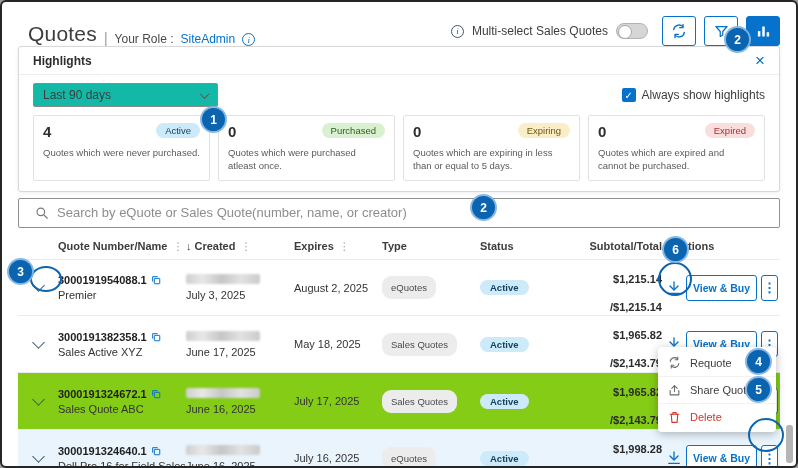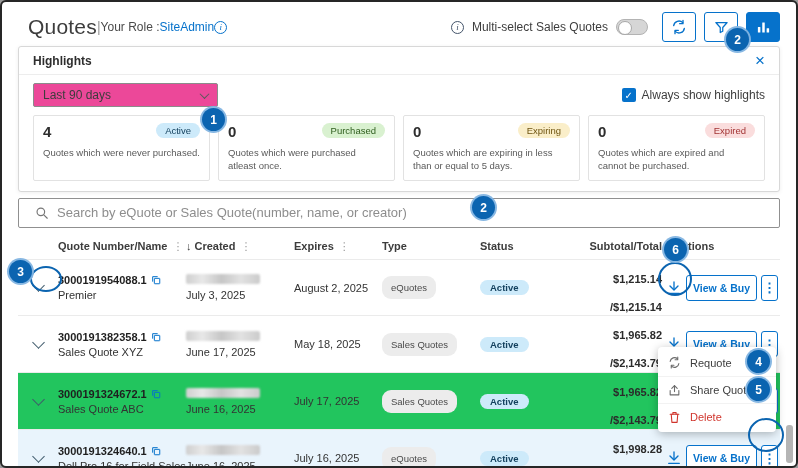--- a/index.html
+++ b/index.html
@@ -1,21 +1,21 @@
 <!DOCTYPE html>
 <html><head>
 <meta charset="utf-8">
 <style>
   * { margin:0; padding:0; box-sizing:border-box; }
   html,body { background:#9a9a9a; font-family:"Liberation Sans", sans-serif; }
   .page { position:relative; width:798px; height:468px; margin:0 auto; background:#fff;
           border:2px solid #262626; border-radius:6px; overflow:hidden; }
 
   
-  .hdr { display:flex; align-items:center; height:44px; padding:6px 16px 0 26px; }
+  .hdr { display:flex; align-items:flex-end; height:44px; padding:6px 16px 0 26px; gap:7px; }
   .title { font-size:21px; color:#3d3d3d; font-weight:500; letter-spacing:.2px; }
   .sep { color:#9a9a9a; font-size:14px; }
   .role-label { font-size:12px; color:#4a4a4a; }
   .role-value { font-size:12px; color:#0672cb; }
   .info { width:13px; height:13px; border:1px solid currentColor; border-radius:50%;
           font-size:9px; font-style:italic; font-family:"Liberation Serif",serif;
           display:inline-flex; align-items:center; justify-content:center; }
   .info.blue { color:#0672cb; }
   .info.dark { color:#44546a; }
   .hdr-right { margin-left:auto; display:flex; align-items:center; gap:8px; }
@@ -31,21 +31,21 @@
   
   .hl { margin:0 16px 6px; border:1px solid #d8d8d8; border-radius:3px;
         box-shadow:0 1px 4px rgba(0,0,0,.07); background:#fff; }
   .hl-head { display:flex; align-items:center; justify-content:space-between;
              padding:7px 14px 6px; border-bottom:1px solid #ededed; }
   .hl-title { font-size:12px; font-weight:bold; color:#2e2e2e; }
   .hl-close { color:#0672cb; font-size:17px; line-height:14px; cursor:pointer; }
   .hl-controls { display:flex; align-items:center; justify-content:space-between; padding:8px 14px 6px; }
   .select { width:185px; height:24px; border:1px solid #8b8b8b; border-radius:2px;
             display:flex; align-items:center; justify-content:space-between;
-            padding:0 9px; font-size:12px; color:#3d3d3d; background:#ec4899; }
+            padding:0 9px; font-size:12px; color:#3d3d3d; background:#14b8a6; }
   .chev { display:inline-block; width:7px; height:7px; border-right:1.5px solid #5a5a5a;
           border-bottom:1.5px solid #5a5a5a; transform:rotate(45deg) translate(-1px,-1px); }
   .chk-row { display:flex; align-items:center; gap:6px; font-size:12px; color:#3d3d3d; }
   .chk { width:14px; height:14px; background:#0672cb; border-radius:2px; color:#fff;
          font-size:10px; display:flex; align-items:center; justify-content:center; }
   .hl-cards { display:flex; gap:8px; padding:2px 14px 10px; }
   .card { flex:1; border:1px solid #e2e2e2; border-radius:2px; padding:7px 9px; min-height:61px; background:#fff; }
   .card-top { display:flex; align-items:flex-start; justify-content:space-between; }
   .card-count { font-size:15px; font-weight:bold; color:#2e2e2e; }
   .pill { font-size:9.5px; padding:2px 9px; border-radius:9px; white-space:nowrap; }
@@ -70,21 +70,21 @@
   .c-number  { width:128px; }
   .c-created { width:108px; }
   .c-expires { width:88px; }
   .c-type    { width:98px; }
   .c-status  { width:104px; }
   .c-subtotal{ width:82px; text-align:right; padding-right:4px; }
   .c-actions { width:114px; display:flex; align-items:center; gap:4px; justify-content:flex-end; padding-right:2px; }
   .dots { color:#9b9b9b; font-size:11px; margin-left:5px; font-weight:normal; }
   .sort-arrow { color:#3c3c3c; margin-right:3px; }
   .row { min-height:52px; border-top:1px solid #ebebeb; font-size:11px; color:#333; }
-  .row.alt { background:#22c55e; }
+  .row.alt { background:#84cc16; }
   .row.sel { background:#e9f4fc; }
   .row-chev { width:9px; height:9px; border-right:1.7px solid #3f5a6b; border-bottom:1.7px solid #3f5a6b;
               transform:rotate(45deg); display:inline-block; margin-top:-4px; cursor:pointer; }
   .qnum { font-weight:bold; color:#1f1f1f; display:flex; align-items:center; gap:4px; white-space:nowrap; }
   .copy { color:#0672cb; display:inline-flex; cursor:pointer; }
   .qname { margin-top:3px; color:#333; white-space:nowrap; }
   .blur { width:74px; height:10px; border-radius:2px; margin-bottom:5px;
           background:linear-gradient(90deg,#cfcfcf 0,#e8e8e8 22%,#c6c6c6 48%,#e2e2e2 74%,#cbcbcb 100%);
           filter:blur(1.3px); }
   .type-pill  { background:#ececec; color:#4a4a4a; font-size:9.5px; padding:6px 9px; border-radius:9px; display:inline-block; }
@@ -295,21 +295,21 @@
       <div class="c-number">
         <div class="qnum">
             <span>3000191382358.1</span>
           <span class="copy">
               <svg viewBox="0 0 24 24" width="10" height="10" fill="none" stroke="currentColor" stroke-width="2.4">
                 <rect x="8" y="8" width="13" height="13" rx="1"></rect>
                 <path d="M16 4H4v12"></path>
               </svg>
             </span>
         </div>
-        <div class="qname">Sales Quote XYZ</div>
+        <div class="qname">Sales Active XYZ</div>
       </div>
       <div class="c-created">
         <div class="blur"></div>
         <div>June 17, 2025</div>
       </div>
       <div class="c-expires">May 18, 2025</div>
       <div class="c-type"><span class="type-pill">Sales Quotes</span></div>
       <div class="c-status"><span class="status-pill">Active</span></div>
       <div class="c-subtotal">
         <div class="sub1">$1,965.82</div>

